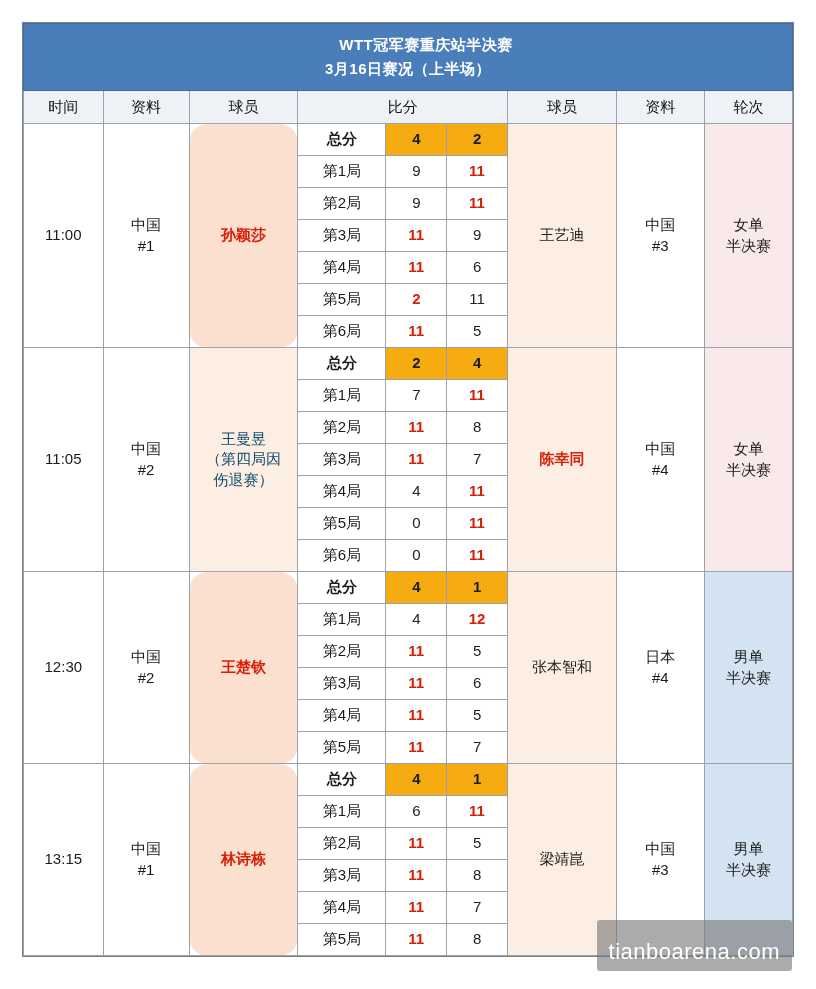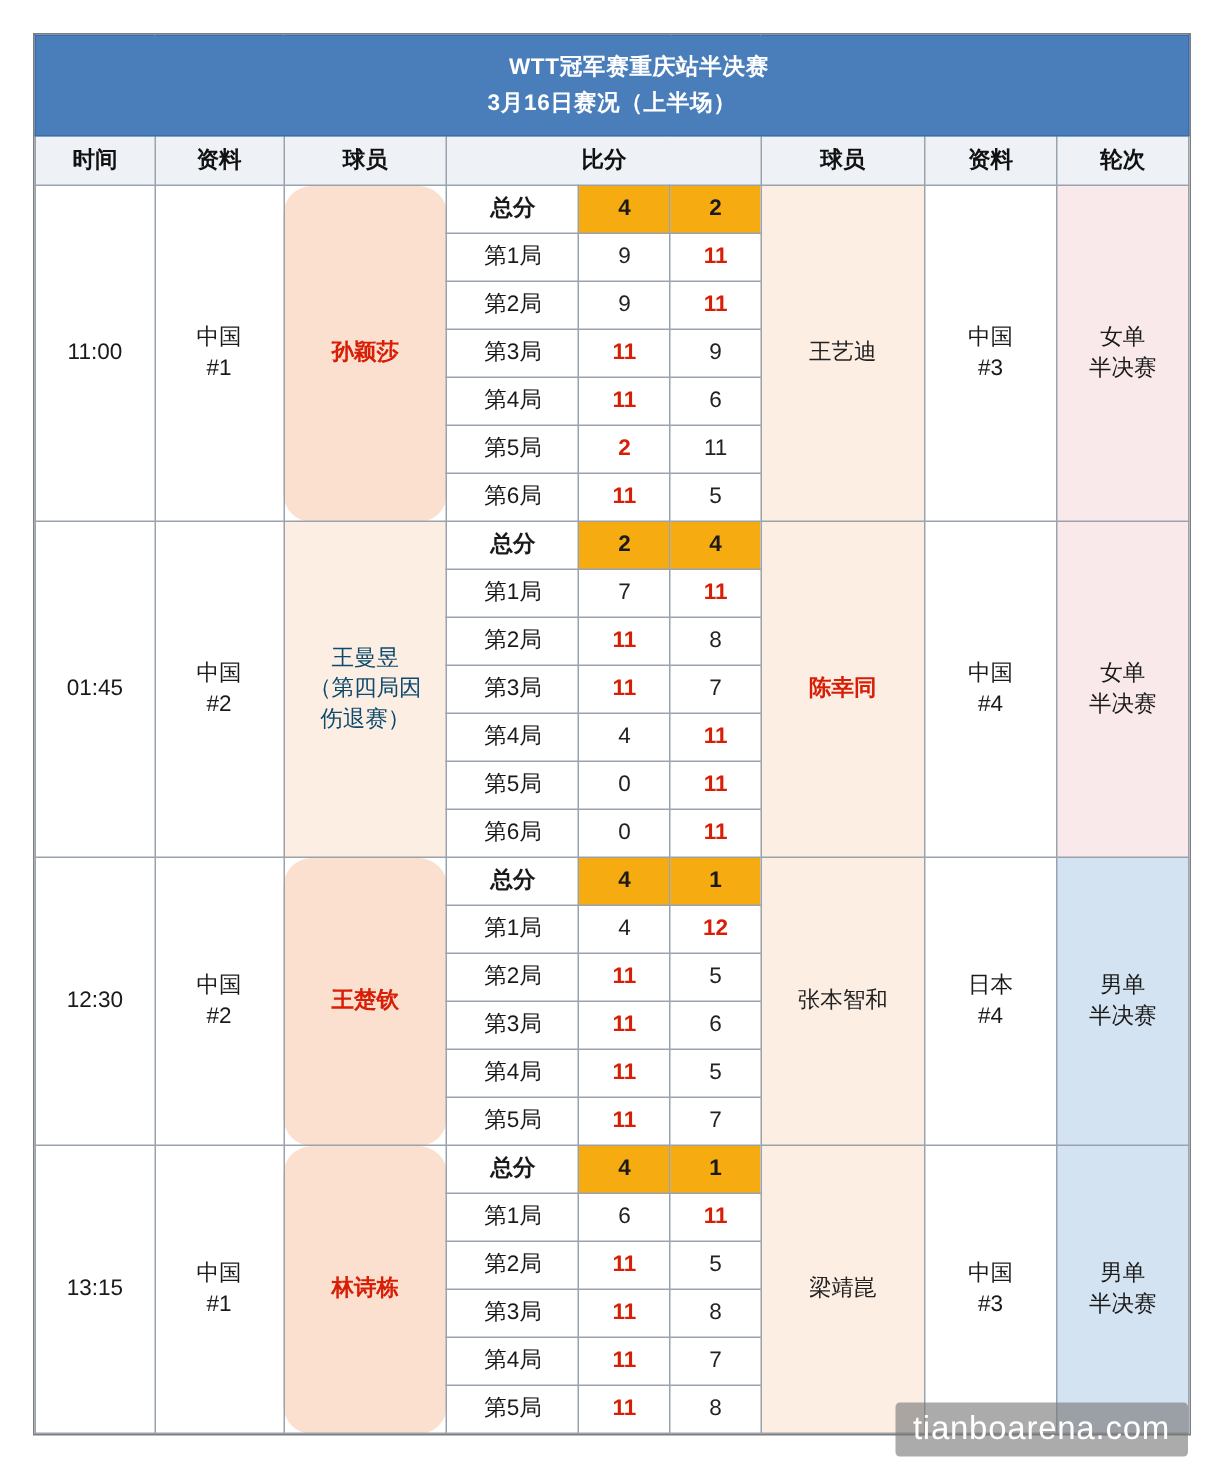--- a/index.html
+++ b/index.html
@@ -46,21 +46,21 @@
     height: 66px;
     border: 1px solid #3d6ba3 !important;
     letter-spacing: 0.5px;
   }
   .title-cell .l1 { display: block; padding-left: 36px; }
   .title-cell .l2 { display: block; margin-top: 3px; }
 
   
   .hdr {
     background: #eef2f7;
-    font-weight: bold;
+    font-weight: normal;
     font-size: 15px;
     height: 32px;
     color: #111;
   }
 
   
   .col-time   { width: 76px; background: #ffffff; }
   .col-info   { width: 82px; background: #ffffff; }
   .col-playerL{ width: 104px; }
   .col-game   { width: 84px; background: #ffffff; }
@@ -86,21 +86,21 @@
   .infotxt { font-size: 15px; line-height: 1.45; }
   .gamelbl { font-size: 15px; }
 
   .watermark {
     position: absolute;
     right: 24px;
     bottom: 18px;
     background: rgba(120,120,120,0.62);
     color: #ffffff;
     font-size: 22px;
-    padding: 4px 12px 6px 12px;
+    padding: 19px 12px 6px 12px;
     border-radius: 3px;
     letter-spacing: 0.5px;
     font-family: "Liberation Sans", sans-serif;
   }
 </style>
 </head>
 <body>
 
 <div class="sheet">
   <table class="grid">
@@ -167,21 +167,21 @@
           <td class="gamelbl">第5局</td>
           <td class="red">2</td>
           <td class="dark">11</td>
         </tr>
         <tr class="cell-row">
           <td class="gamelbl">第6局</td>
           <td class="red">11</td>
           <td class="dark">5</td>
         </tr>
         <tr class="cell-row">
-          <td rowspan="7">01:45</td>
+          <td rowspan="7">11:05</td>
           <td rowspan="7" class="infotxt">中国<br>#2</td>
           <td rowspan="7" class="peach-light namesmall">王曼昱<br>（第四局因<br>伤退赛）</td>
           <td class="totalLabel">总分</td>
           <td class="totalcell">2</td>
           <td class="totalcell">4</td>
           <td rowspan="7" class="peach-light namered">陈幸同</td>
           <td rowspan="7" class="infotxt">中国<br>#4</td>
           <td rowspan="7" class="roundpink roundtxt">女单<br>半决赛</td>
         </tr>
         <tr class="cell-row">

